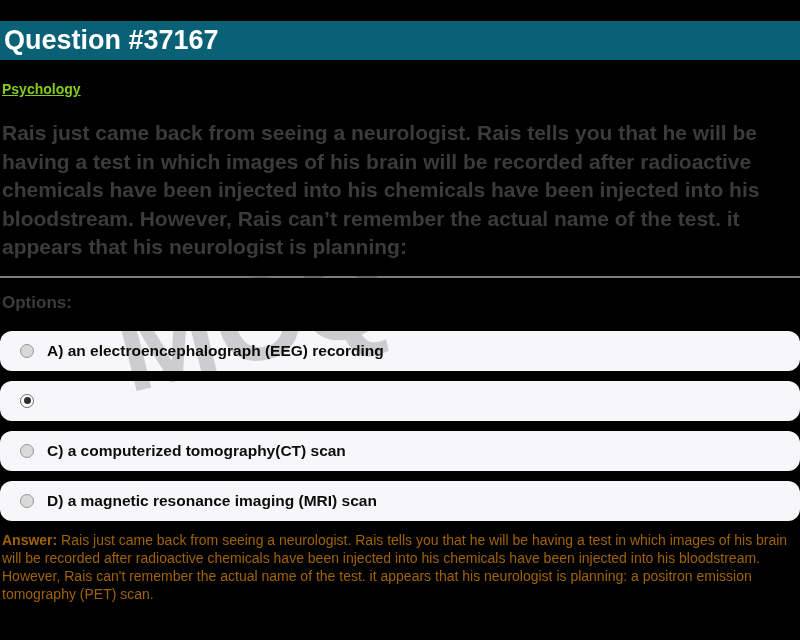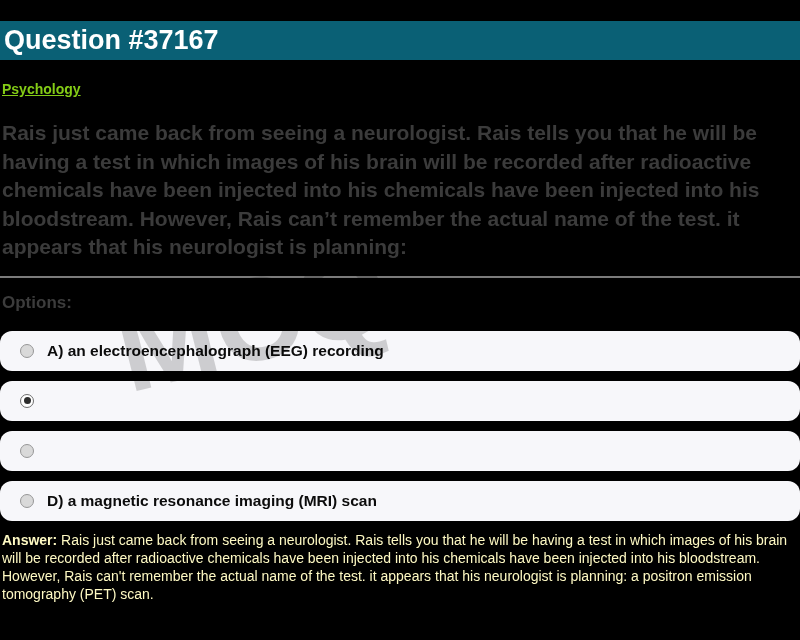--- a/index.html
+++ b/index.html
@@ -101,21 +101,21 @@
   .option-label {
     margin-left: 13px;
     color: #0c0c0c;
     font-size: 15.5px;
     font-weight: bold;
     white-space: nowrap;
   }
 
   .answer-section {
     width: 794px;
-    color: #fef9c3;
+    color: #a16207;
     font-size: 14px;
     line-height: 18px;
   }
   .answer-label { font-weight: bold; }
 
   .watermark {
     position: absolute;
     left: 115px;
     top: 252px;
     font-size: 118px;
@@ -154,20 +154,21 @@
         <span class="option-radio"></span>
         <span class="option-label">A) an electroencephalograph (EEG) recording</span>
       </div>
 
       <div class="option-row">
         <span class="option-radio checked"></span>
       </div>
 
       <div class="option-row">
         <span class="option-radio"></span>
+        <span class="option-label">C) a computerized tomography(CT) scan</span>
       </div>
 
       <div class="option-row">
         <span class="option-radio"></span>
         <span class="option-label">D) a magnetic resonance imaging (MRI) scan</span>
       </div>
 
     </div>
 
     <div class="answer-section"><span class="answer-label">Answer:</span><span> Rais just came back from seeing a neurologist. Rais tells you that he will be having a test in which images of his brain will be recorded after radioactive chemicals have been injected into his chemicals have been injected into his bloodstream. However, Rais can't remember the actual name of the test. it appears that his neurologist is planning: a positron emission tomography (PET) scan.</span></div>

